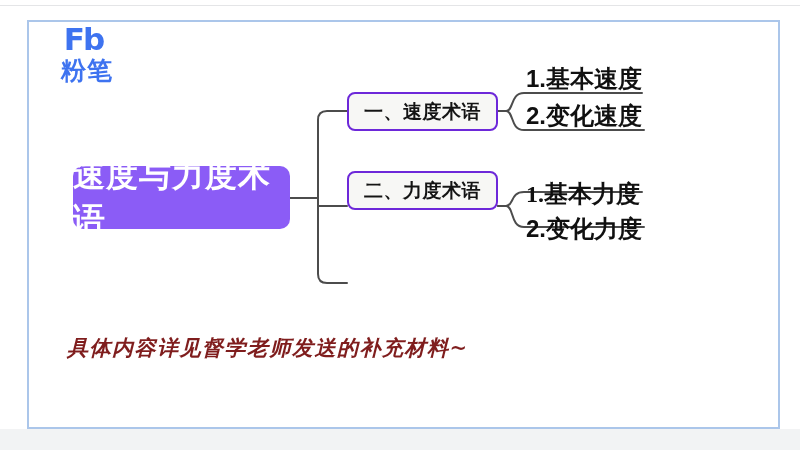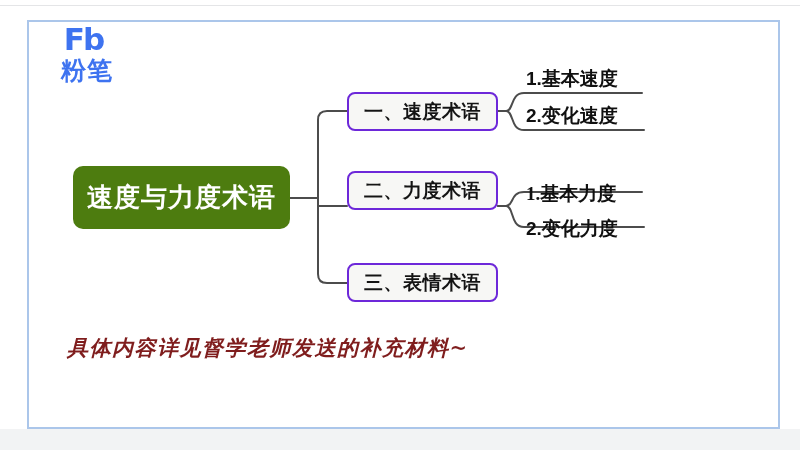--- a/index.html
+++ b/index.html
@@ -38,40 +38,40 @@
     color:#3e73f0;letter-spacing:1px;
   }
 
   
   svg.connectors{position:absolute;left:0;top:0;}
   svg.connectors path{fill:none;stroke:#4c4c4c;stroke-width:2;stroke-linecap:round;}
 
   
   .root-topic{
     position:absolute;left:73px;top:166px;width:217px;height:63px;
-    background:#4d7c0f;border-radius:10px;
+    background:#8b5cf6;border-radius:10px;
     display:flex;align-items:center;justify-content:center;
-    color:#ffffff;font-weight:bold;font-size:26px;letter-spacing:1px;
+    color:#ffffff;font-weight:bold;font-size:32px;letter-spacing:1px;
   }
 
   
   .branch-node{
     position:absolute;left:347px;width:151px;height:39px;
     box-sizing:border-box;background:#f7f7f5;border:2px solid #6d28d9;
     border-radius:8px;display:flex;align-items:center;justify-content:center;
     color:#141414;font-weight:bold;font-size:19px;letter-spacing:0.5px;
   }
   .branch-1{top:92px;}
   .branch-2{top:171px;}
   .branch-3{top:263px;}
 
   
   .leaf-label{
     position:absolute;left:526px;width:120px;height:24px;
-    color:#101010;font-weight:bold;font-size:19px;line-height:24px;
+    color:#101010;font-weight:bold;font-size:24px;line-height:24px;
     white-space:nowrap;
   }
   .leaf-1a{top:67px;}
   .leaf-1b{top:104px;}
   .leaf-2a{top:182px;font-family:Liberation Serif, serif;}
   .leaf-2b{top:209px;margin-top:8px;}
 
   
   .note{
     position:absolute;left:67px;top:334px;
@@ -107,21 +107,20 @@
     <path d="M 498 111 h 8 c 8 0 4 19 18 19 h 120"></path>
 
     <path d="M 498 206 h 8 c 8 0 4 -14 18 -14 h 118"></path>
     <path d="M 498 206 h 8 c 8 0 4 21 18 21 h 120"></path>
   </svg>
 
   <div class="root-topic">速度与力度术语</div>
 
   <div class="branch-node branch-1">一、速度术语</div>
   <div class="branch-node branch-2">二、力度术语</div>
-  <div class="branch-node branch-3">三、表情术语</div>
 
   <div class="leaf-label leaf-1a">1.基本速度</div>
   <div class="leaf-label leaf-1b">2.变化速度</div>
   <div class="leaf-label leaf-2a">1.基本力度</div>
   <div class="leaf-label leaf-2b">2.变化力度</div>
 
   <div class="note">具体内容详见督学老师发送的补充材料~</div>
 
 </div>
 

